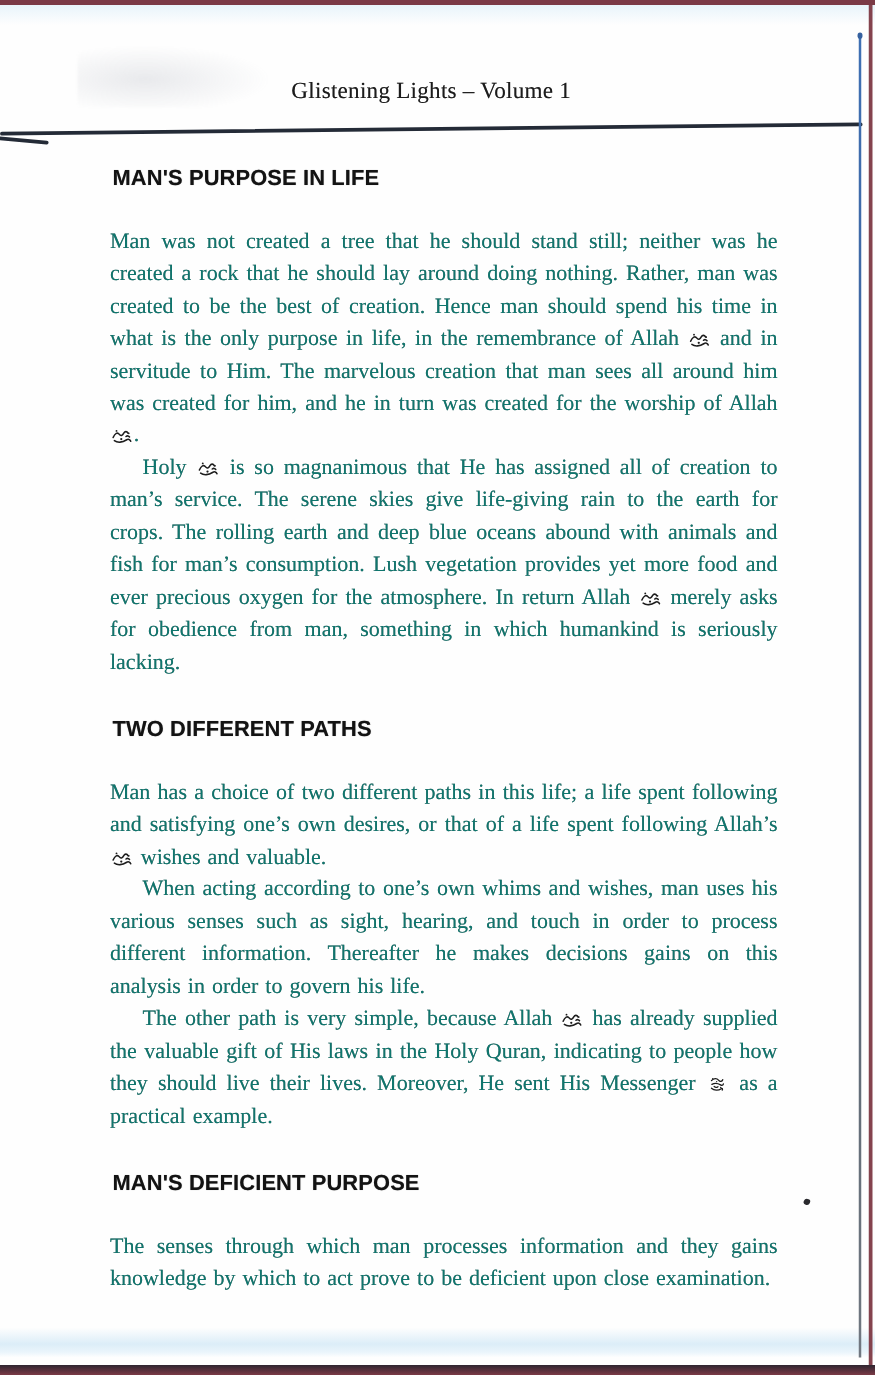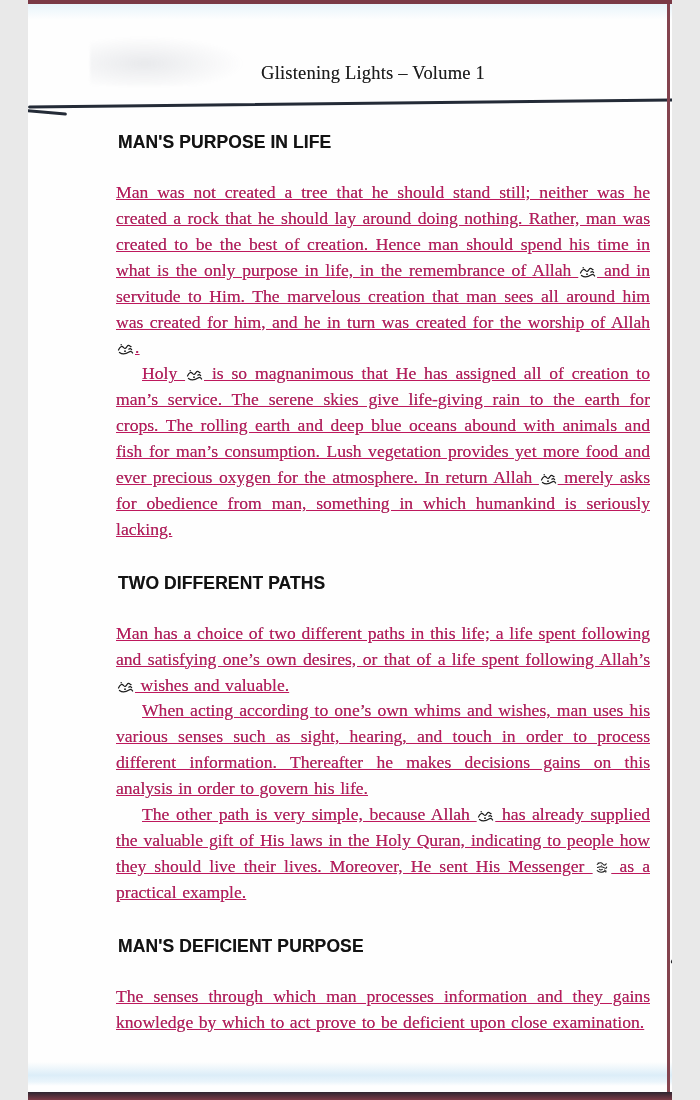--- a/index.html
+++ b/index.html
@@ -1,17 +1,17 @@
 <!DOCTYPE html>
 <html><head>
 <meta charset="utf-8">
 <style>
   html,body { margin:0; padding:0; background:#e9e9e9; }
   .stage {
-    position:relative; width:644px; height:1100px; margin:0 auto;
+    position:relative; width:700px; height:1100px; margin:0 auto;
     background:#fefefe; overflow:hidden;
     font-family:"Liberation Serif", serif;
   }
   
   .border-top    { position:absolute; top:0; left:0; right:0; height:4px; background:#7b3a46; z-index:6; }
   .border-bottom { position:absolute; bottom:0; left:0; right:0; height:8px; background:linear-gradient(#2e2530,#7b3a46); z-index:6; }
   .border-right  { position:absolute; top:0; bottom:0; right:2px; width:3px; background:#84434e; z-index:5; }
   .top-tint      { position:absolute; top:4px; left:0; right:0; height:16px;
                    background:linear-gradient(rgba(214,236,248,.55), rgba(255,255,255,0)); }
   .bottom-tint   { position:absolute; left:0; right:0; top:1062px; height:24px;
@@ -38,24 +38,23 @@
   }
 
   
   .body-col { position:absolute; left:88px; top:120px; width:534px; }
   .sec-heading {
     font:700 17.5px/21px "Liberation Sans", sans-serif; color:#131313; letter-spacing:.1px;
     margin:30px 0 27px 2px; text-shadow:0 0 .6px rgba(0,0,0,.5);
   }
   .sec-heading:first-child { margin-top:12px; }
   .body-para {
-    font:400 17.6px/25.9px "Liberation Serif", serif; color:#be185d;
+    font:400 17.6px/25.9px "Liberation Serif", serif; color:#0f766e;
     text-align:justify; margin:0; word-spacing:1.2px;
     text-shadow:0 0 .5px rgba(20,20,20,.55);
-    text-decoration:underline;
   }
   .body-para.indent { text-indent:26px; }
 
   
   .honorific { display:inline-block; width:17px; height:13px; vertical-align:-2px; margin:0 1px; }
   .honorific svg { display:block; width:100%; height:100%; }
 </style>
 </head>
 <body>
 

